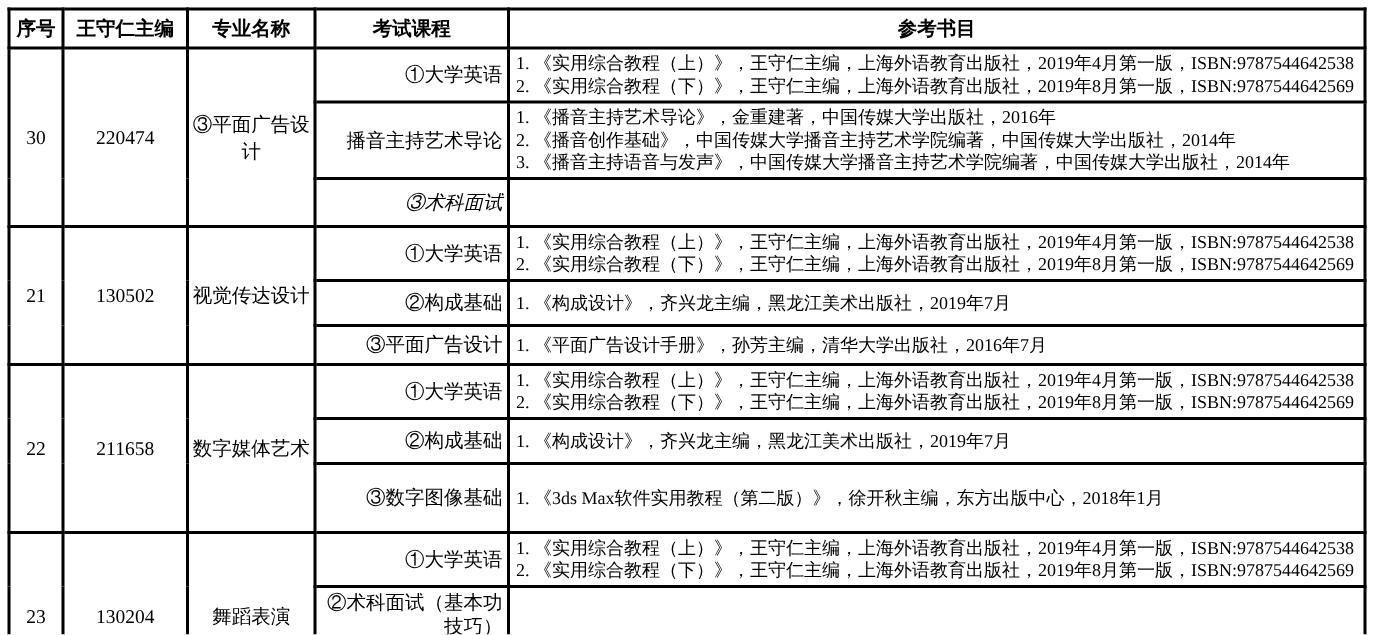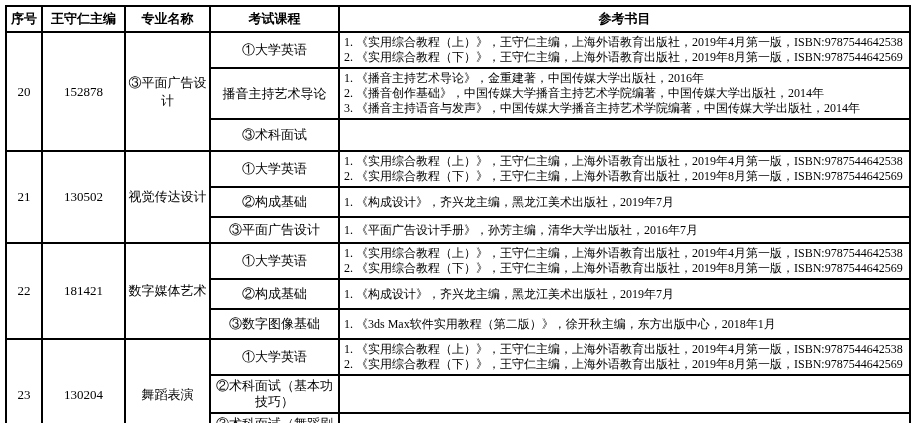--- a/index.html
+++ b/index.html
@@ -35,21 +35,21 @@
     height: 24px;
     padding: 3px 2px;
   }
   td.cell-center {
     text-align: center;
     vertical-align: middle;
     font-size: 13px;
     padding: 2px;
   }
   td.cell-course {
-    text-align: center;
+    text-align: right;
     vertical-align: middle;
     font-size: 13px;
     line-height: 16px;
     padding: 2px 3px;
   }
   td.cell-refs {
     text-align: left;
     vertical-align: middle;
     font-size: 12px;
     line-height: 15px;
@@ -73,34 +73,34 @@
       <tr>
         <th>序号</th>
         <th>王守仁主编</th>
         <th>专业名称</th>
         <th>考试课程</th>
         <th>参考书目</th>
       </tr>
     </thead>
     <tbody>
         <tr style="height: 34px;">
-          <td class="cell-center" rowspan="3">20</td>
-          <td class="cell-center" rowspan="3">152878</td>
+          <td class="cell-center" rowspan="3">30</td>
+          <td class="cell-center" rowspan="3">220474</td>
           <td class="cell-center" rowspan="3">③平面广告设计</td>
           <td class="cell-course">①大学英语</td>
           <td class="cell-refs">1. 《实用综合教程（上）》，王守仁主编，上海外语教育出版社，2019年4月第一版，ISBN:9787544642538
 2. 《实用综合教程（下）》，王守仁主编，上海外语教育出版社，2019年8月第一版，ISBN:9787544642569</td>
         </tr>
         <tr style="height: 49px;">
           <td class="cell-course">播音主持艺术导论</td>
           <td class="cell-refs">1. 《播音主持艺术导论》，金重建著，中国传媒大学出版社，2016年
 2. 《播音创作基础》，中国传媒大学播音主持艺术学院编著，中国传媒大学出版社，2014年
 3. 《播音主持语音与发声》，中国传媒大学播音主持艺术学院编著，中国传媒大学出版社，2014年</td>
         </tr>
-        <tr style="height: 32px;">
+        <tr style="height: 32px; font-style: italic;">
           <td class="cell-course">③术科面试</td>
           <td class="cell-refs"></td>
         </tr>
         <tr style="height: 34px;">
           <td class="cell-center" rowspan="3">21</td>
           <td class="cell-center" rowspan="3">130502</td>
           <td class="cell-center" rowspan="3">视觉传达设计</td>
           <td class="cell-course">①大学英语</td>
           <td class="cell-refs">1. 《实用综合教程（上）》，王守仁主编，上海外语教育出版社，2019年4月第一版，ISBN:9787544642538
 2. 《实用综合教程（下）》，王守仁主编，上海外语教育出版社，2019年8月第一版，ISBN:9787544642569</td>
@@ -108,31 +108,31 @@
         <tr style="height: 30px;">
           <td class="cell-course">②构成基础</td>
           <td class="cell-refs">1. 《构成设计》，齐兴龙主编，黑龙江美术出版社，2019年7月</td>
         </tr>
         <tr style="height: 26px;">
           <td class="cell-course">③平面广告设计</td>
           <td class="cell-refs">1. 《平面广告设计手册》，孙芳主编，清华大学出版社，2016年7月</td>
         </tr>
         <tr style="height: 34px;">
           <td class="cell-center" rowspan="3">22</td>
-          <td class="cell-center" rowspan="3">181421</td>
+          <td class="cell-center" rowspan="3">211658</td>
           <td class="cell-center" rowspan="3">数字媒体艺术</td>
           <td class="cell-course">①大学英语</td>
           <td class="cell-refs">1. 《实用综合教程（上）》，王守仁主编，上海外语教育出版社，2019年4月第一版，ISBN:9787544642538
 2. 《实用综合教程（下）》，王守仁主编，上海外语教育出版社，2019年8月第一版，ISBN:9787544642569</td>
         </tr>
         <tr style="height: 30px;">
           <td class="cell-course">②构成基础</td>
           <td class="cell-refs">1. 《构成设计》，齐兴龙主编，黑龙江美术出版社，2019年7月</td>
         </tr>
-        <tr style="height: 30px;">
+        <tr style="height: 46px;">
           <td class="cell-course">③数字图像基础</td>
           <td class="cell-refs">1. 《3ds Max软件实用教程（第二版）》，徐开秋主编，东方出版中心，2018年1月</td>
         </tr>
         <tr style="height: 34px;">
           <td class="cell-center" rowspan="3">23</td>
           <td class="cell-center" rowspan="3">130204</td>
           <td class="cell-center" rowspan="3">舞蹈表演</td>
           <td class="cell-course">①大学英语</td>
           <td class="cell-refs">1. 《实用综合教程（上）》，王守仁主编，上海外语教育出版社，2019年4月第一版，ISBN:9787544642538
 2. 《实用综合教程（下）》，王守仁主编，上海外语教育出版社，2019年8月第一版，ISBN:9787544642569</td>

